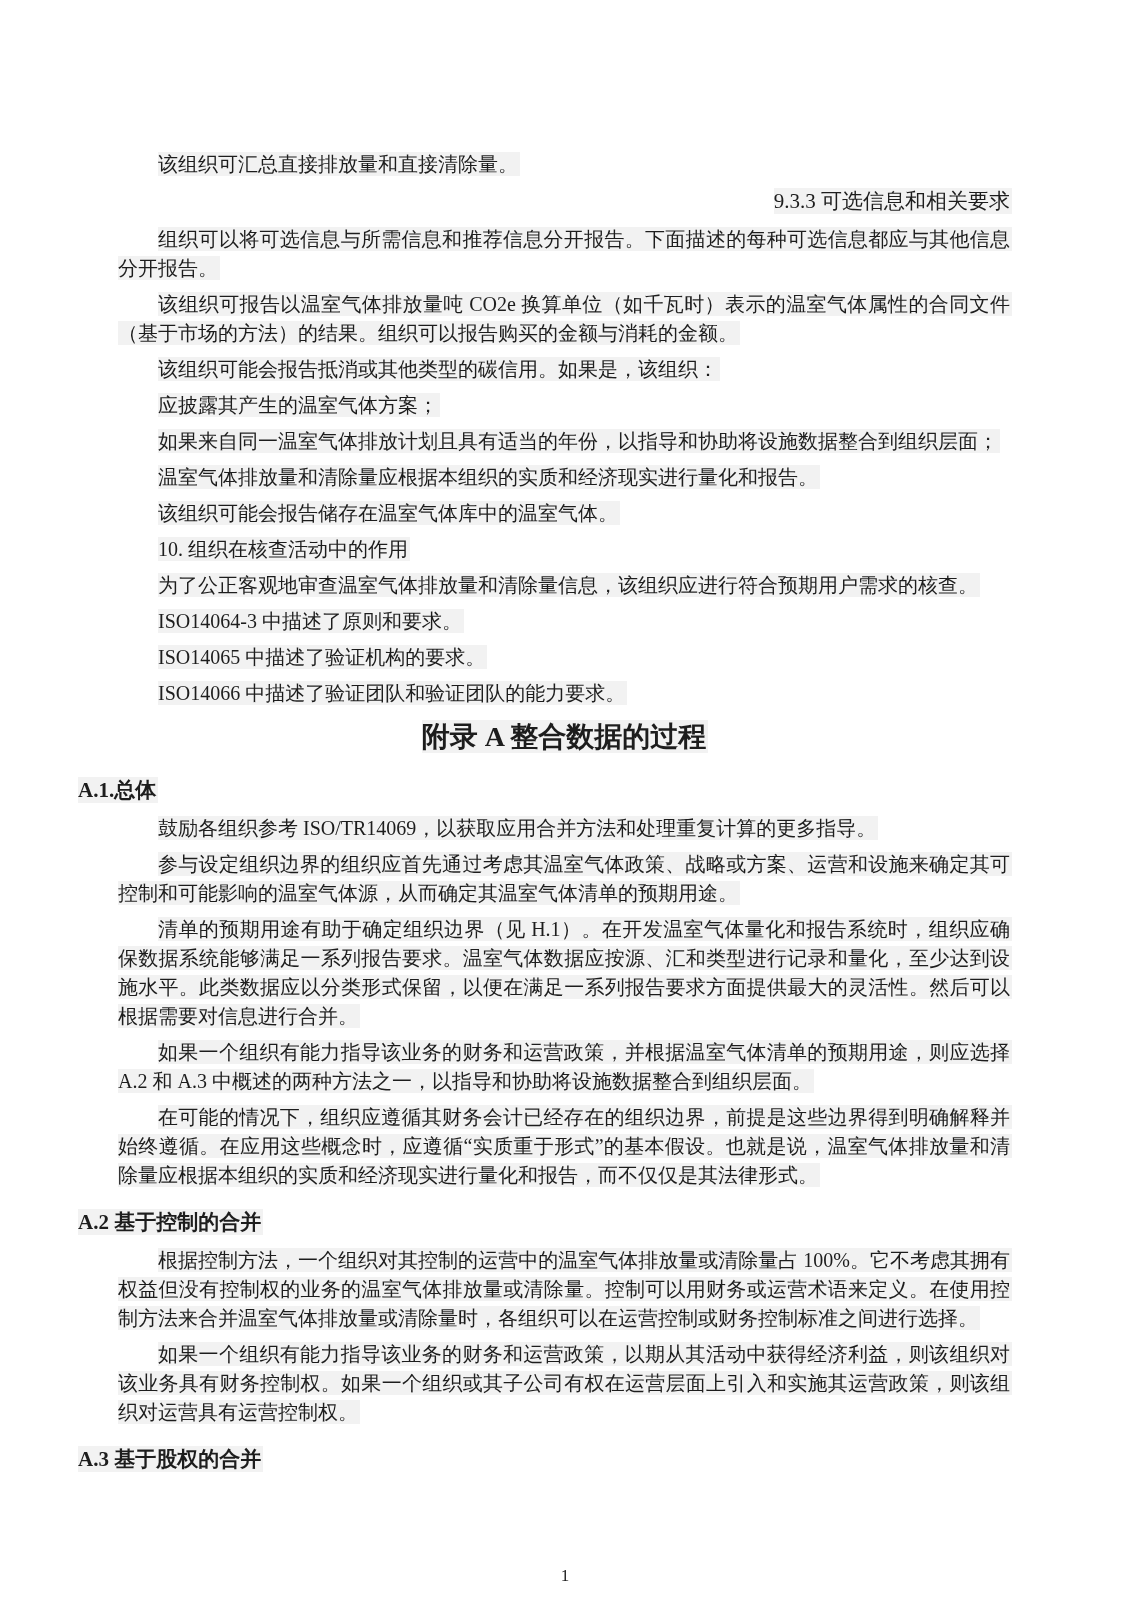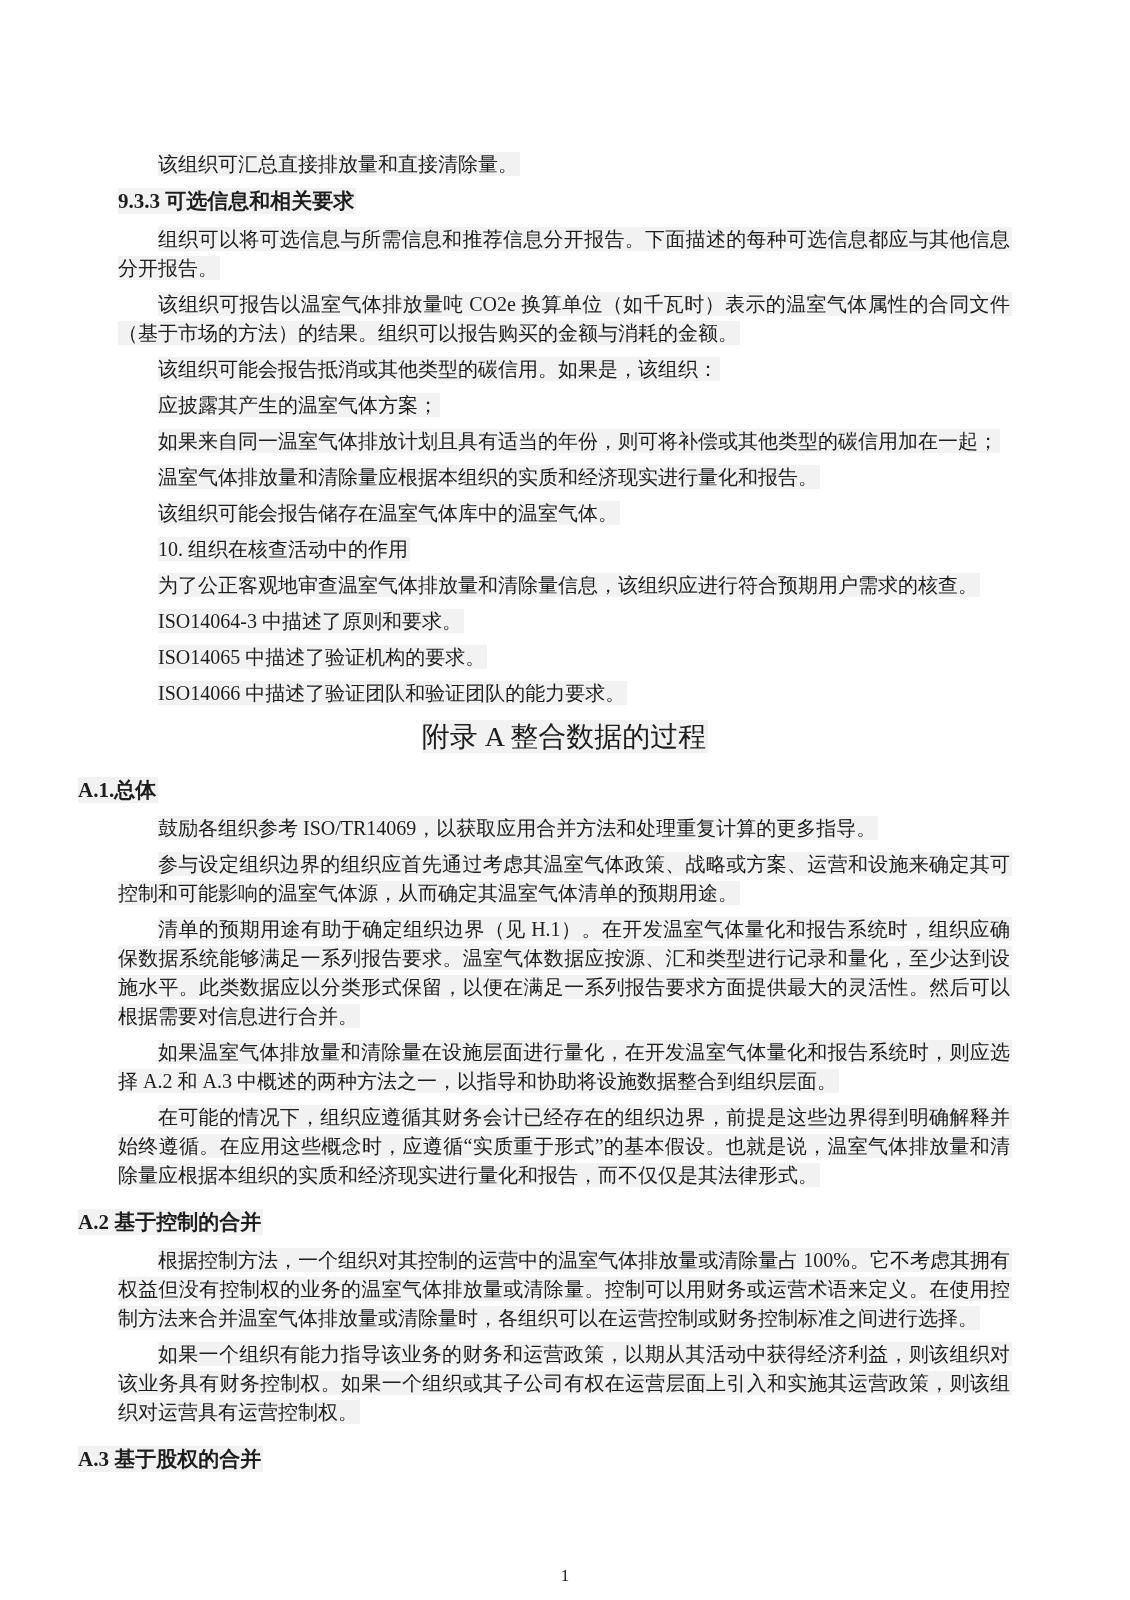--- a/index.html
+++ b/index.html
@@ -23,28 +23,29 @@
   }
   .hl {
     background: #f2f2f2;
     box-decoration-break: clone;
     -webkit-box-decoration-break: clone;
     padding: 1px 2px 1px 0;
   }
   .sub-heading {
     font-size: 21px;
     line-height: 30px;
-    font-weight: bold;
+    font-weight: normal;
     margin: 5px 0 9px 0;
     text-indent: 0;
+    text-align: right;
   }
   .annex-title {
     font-size: 28px;
     line-height: 42px;
-    font-weight: normal;
+    font-weight: bold;
     text-align: center;
     margin: 8px 0 12px 0;
     text-indent: 0;
   }
   .a-heading {
     font-size: 21px;
     line-height: 30px;
     font-weight: bold;
     margin: 17px 0 9px -40px;
     text-indent: 0;
@@ -66,38 +67,38 @@
 <div class="doc-page">
 
   <p class="body-para"><span class="hl">该组织可汇总直接排放量和直接清除量。</span></p>
 
   <h2 class="sub-heading"><span class="hl">9.3.3 可选信息和相关要求</span></h2>
 
   <p class="body-para"><span class="hl">组织可以将可选信息与所需信息和推荐信息分开报告。下面描述的每种可选信息都应与其他信息分开报告。</span></p>
   <p class="body-para"><span class="hl">该组织可报告以温室气体排放量吨 CO2e 换算单位（如千瓦时）表示的温室气体属性的合同文件（基于市场的方法）的结果。组织可以报告购买的金额与消耗的金额。</span></p>
   <p class="body-para"><span class="hl">该组织可能会报告抵消或其他类型的碳信用。如果是，该组织：</span></p>
   <p class="body-para"><span class="hl">应披露其产生的温室气体方案；</span></p>
-  <p class="body-para"><span class="hl">如果来自同一温室气体排放计划且具有适当的年份，则可将补偿或其他类型的碳信用加在一起；</span></p>
+  <p class="body-para"><span class="hl">如果来自同一温室气体排放计划且具有适当的年份，以指导和协助将设施数据整合到组织层面；</span></p>
   <p class="body-para"><span class="hl">温室气体排放量和清除量应根据本组织的实质和经济现实进行量化和报告。</span></p>
   <p class="body-para"><span class="hl">该组织可能会报告储存在温室气体库中的温室气体。</span></p>
 
   <p class="body-para"><span class="hl">10. 组织在核查活动中的作用</span></p>
   <p class="body-para"><span class="hl">为了公正客观地审查温室气体排放量和清除量信息，该组织应进行符合预期用户需求的核查。</span></p>
   <p class="body-para"><span class="hl">ISO14064-3 中描述了原则和要求。</span></p>
   <p class="body-para"><span class="hl">ISO14065 中描述了验证机构的要求。</span></p>
   <p class="body-para"><span class="hl">ISO14066 中描述了验证团队和验证团队的能力要求。</span></p>
 
   <h1 class="annex-title"><span class="hl">附录 A 整合数据的过程</span></h1>
 
   <h2 class="a-heading"><span class="hl">A.1.总体</span></h2>
 
   <p class="body-para"><span class="hl">鼓励各组织参考 ISO/TR14069，以获取应用合并方法和处理重复计算的更多指导。</span></p>
   <p class="body-para"><span class="hl">参与设定组织边界的组织应首先通过考虑其温室气体政策、战略或方案、运营和设施来确定其可控制和可能影响的温室气体源，从而确定其温室气体清单的预期用途。</span></p>
   <p class="body-para"><span class="hl">清单的预期用途有助于确定组织边界（见 H.1）。在开发温室气体量化和报告系统时，组织应确保数据系统能够满足一系列报告要求。温室气体数据应按源、汇和类型进行记录和量化，至少达到设施水平。此类数据应以分类形式保留，以便在满足一系列报告要求方面提供最大的灵活性。然后可以根据需要对信息进行合并。</span></p>
-  <p class="body-para"><span class="hl">如果温室气体排放量和清除量在设施层面进行量化，在开发温室气体量化和报告系统时，则应选择 A.2 和 A.3 中概述的两种方法之一，以指导和协助将设施数据整合到组织层面。</span></p>
+  <p class="body-para"><span class="hl">如果一个组织有能力指导该业务的财务和运营政策，并根据温室气体清单的预期用途，则应选择 A.2 和 A.3 中概述的两种方法之一，以指导和协助将设施数据整合到组织层面。</span></p>
   <p class="body-para"><span class="hl">在可能的情况下，组织应遵循其财务会计已经存在的组织边界，前提是这些边界得到明确解释并始终遵循。在应用这些概念时，应遵循“实质重于形式”的基本假设。也就是说，温室气体排放量和清除量应根据本组织的实质和经济现实进行量化和报告，而不仅仅是其法律形式。</span></p>
 
   <h2 class="a-heading"><span class="hl">A.2 基于控制的合并</span></h2>
 
   <p class="body-para"><span class="hl">根据控制方法，一个组织对其控制的运营中的温室气体排放量或清除量占 100%。它不考虑其拥有权益但没有控制权的业务的温室气体排放量或清除量。控制可以用财务或运营术语来定义。在使用控制方法来合并温室气体排放量或清除量时，各组织可以在运营控制或财务控制标准之间进行选择。</span></p>
   <p class="body-para"><span class="hl">如果一个组织有能力指导该业务的财务和运营政策，以期从其活动中获得经济利益，则该组织对该业务具有财务控制权。如果一个组织或其子公司有权在运营层面上引入和实施其运营政策，则该组织对运营具有运营控制权。</span></p>
 
   <h2 class="a-heading"><span class="hl">A.3 基于股权的合并</span></h2>
 
   <div class="page-footer">

